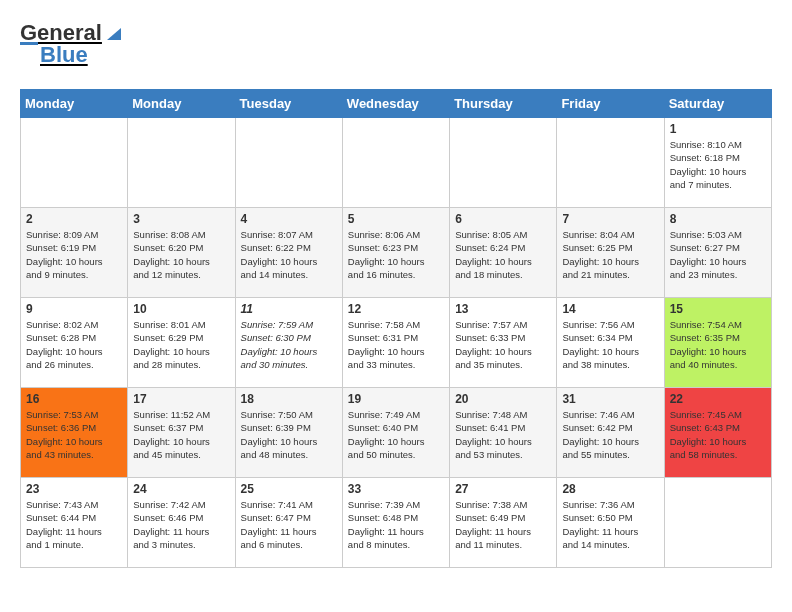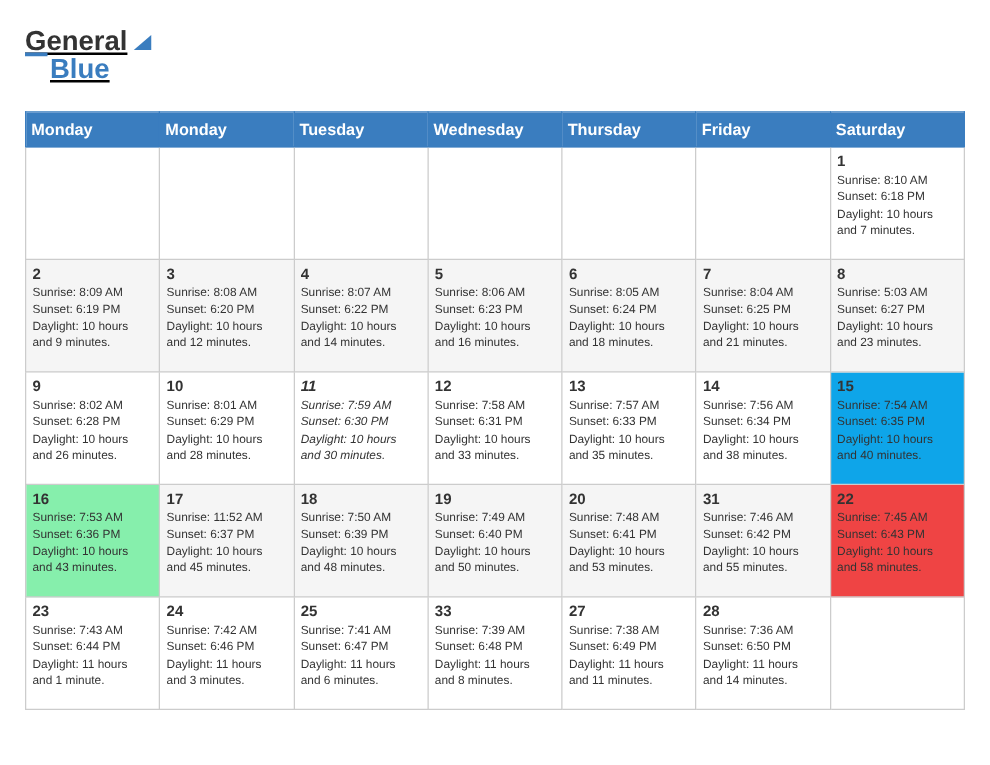--- a/index.html
+++ b/index.html
@@ -215,30 +215,30 @@
 Daylight: 10 hours
 and 35 minutes.</div>
         </td>
         <td style="background-color: rgb(255, 255, 255);">
           <span class="day-num">14</span>
           <div class="cell-info" style="white-space: pre-line;">Sunrise: 7:56 AM
 Sunset: 6:34 PM
 Daylight: 10 hours
 and 38 minutes.</div>
         </td>
-        <td style="background-color: #0ea5e9; margin-top: 20px;">
+        <td style="background-color: #bef264; margin-top: 20px;">
           <span class="day-num">15</span>
           <div class="cell-info" style="white-space: pre-line;">Sunrise: 7:54 AM
 Sunset: 6:35 PM
 Daylight: 10 hours
 and 40 minutes.</div>
         </td>
       </tr>
       <tr>
-        <td style="background-color: #86efac;">
+        <td style="background-color: #f97316;">
           <span class="day-num">16</span>
           <div class="cell-info" style="white-space: pre-line;">Sunrise: 7:53 AM
 Sunset: 6:36 PM
 Daylight: 10 hours
 and 43 minutes.</div>
         </td>
         <td style="background-color: rgb(245, 245, 245);">
           <span class="day-num">17</span>
           <div class="cell-info" style="white-space: pre-line;">Sunrise: 11:52 AM
 Sunset: 6:37 PM

